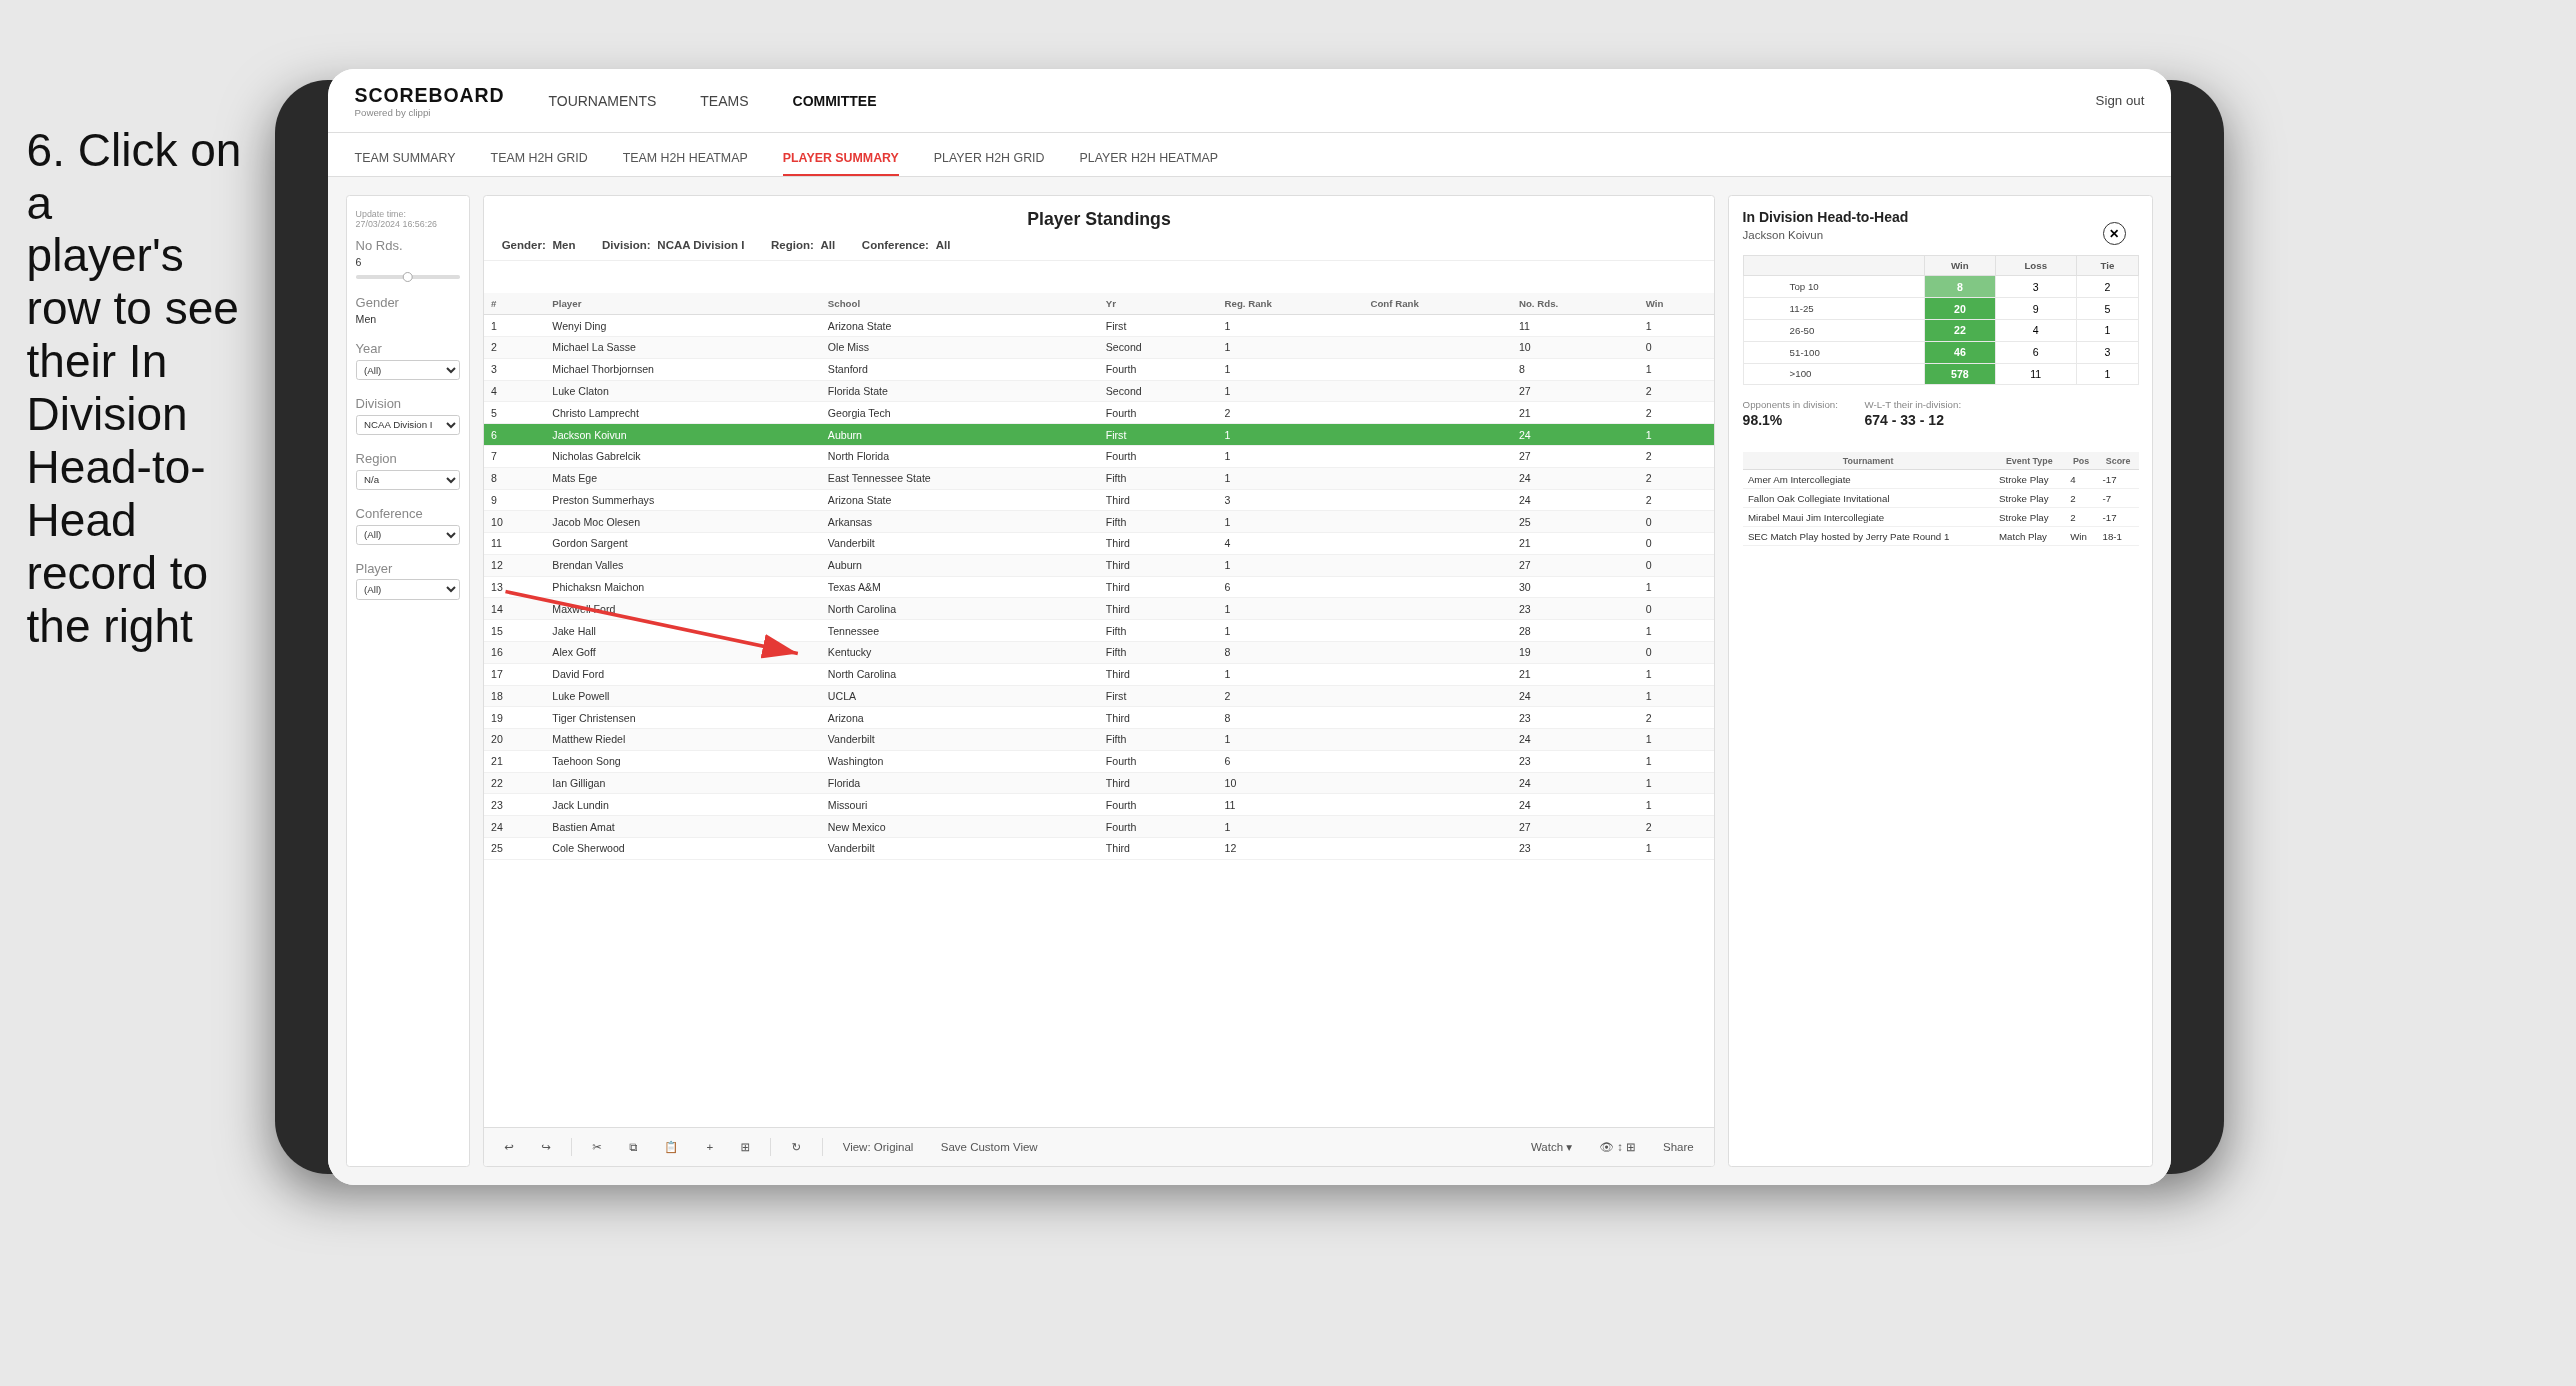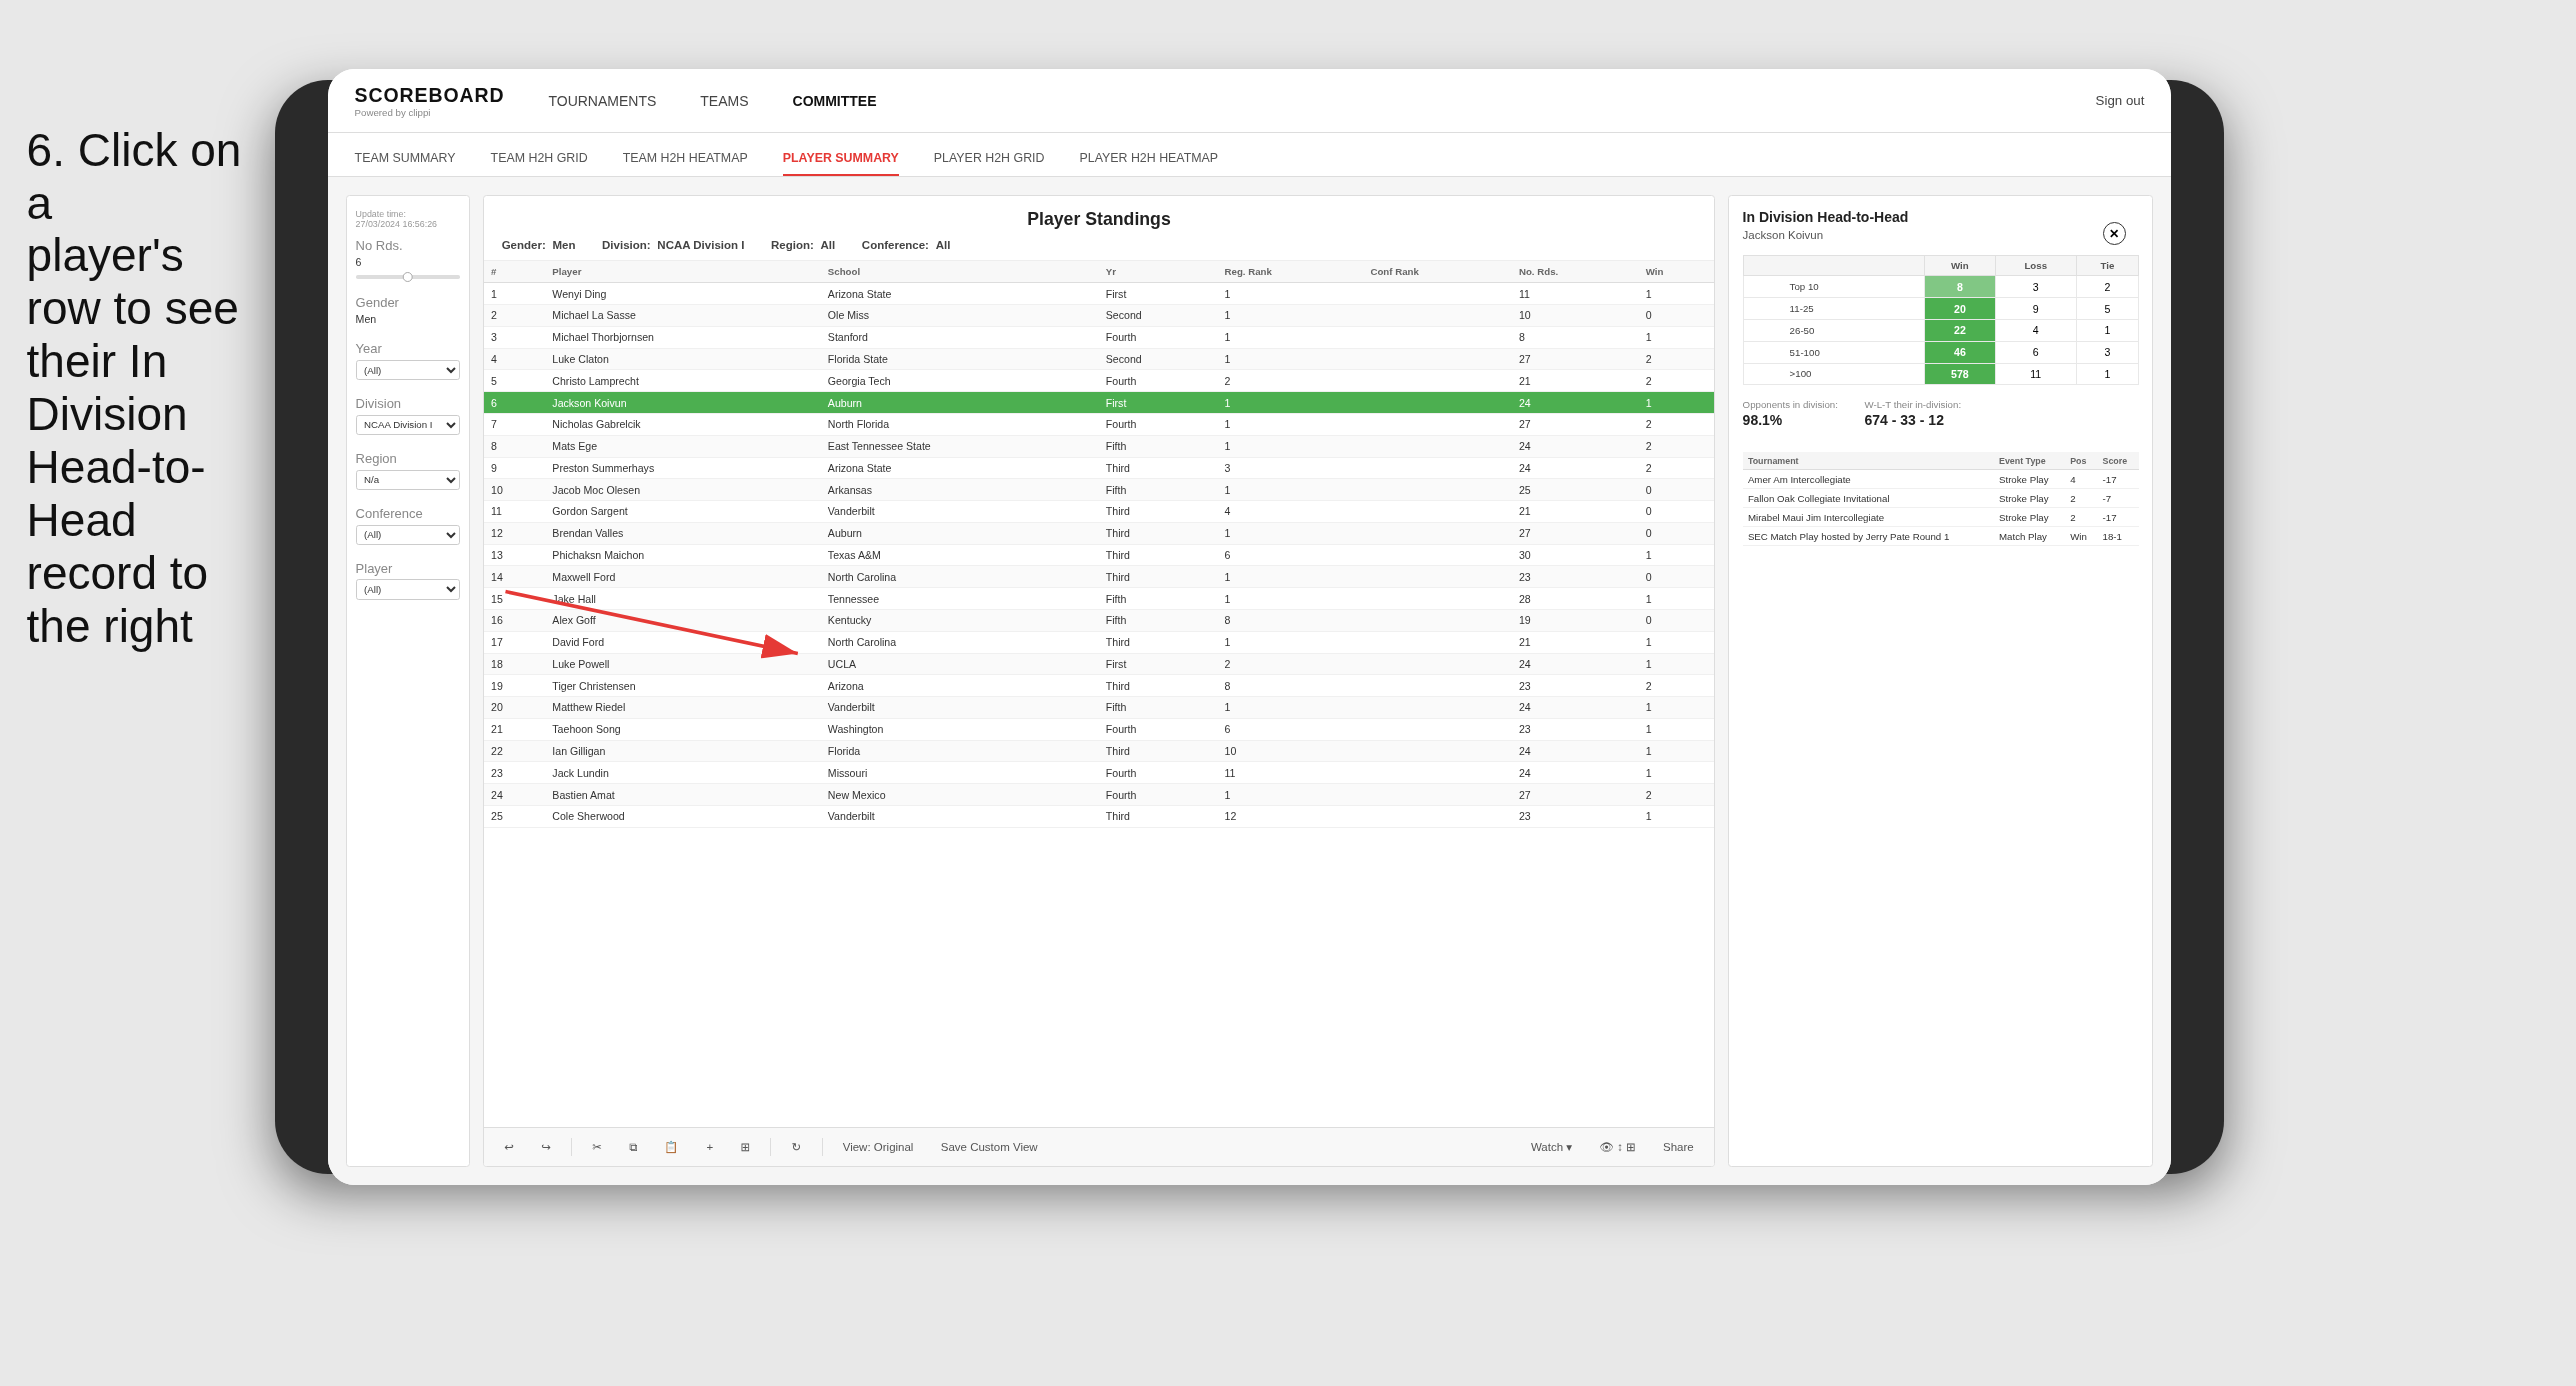--- a/index.html
+++ b/index.html
@@ -403,21 +403,21 @@
       border-collapse: collapse;
       font-size: 9.7px;
     }
 
     .tournament-table th {
       background: #f5f5f5;
       padding: 3.5px 5.3px;
       font-size: 8.9px;
       color: #666;
       font-weight: 600;
-      text-align: left;
+      text-align: center;
       border-bottom: 0.9px solid #ddd;
       margin-top: 12px;
     }
 
     .tournament-table td {
       padding: 3.5px 5.3px;
       border-bottom: 0.9px solid #f0f0f0;
       font-size: 9.7px;
       color: #333;
     }
@@ -551,21 +551,21 @@
         </div>
 
         <div class="sidebar-section">
           <div class="sidebar-label">Player</div>
           <select class="sidebar-select">
             <option>(All)</option>
           </select>
         </div>
       </div>
 
-      <div class="center-panel" style="display:flex;flex-direction:column;">
+      <div class="center-panel" style="display:flex;flex-direction:column;gap:32px;">
         <div class="panel-header">
           <div class="panel-title">Player Standings</div>
           <div class="filter-row">
             <span class="filter-item">
               <span>Gender:</span>
               <span style="font-weight:600;margin-left:3.5px;">Men</span>
             </span>
             <span class="filter-item">
               <span>Division:</span>
               <span style="font-weight:600;margin-left:3.5px;">NCAA Division I</span>

